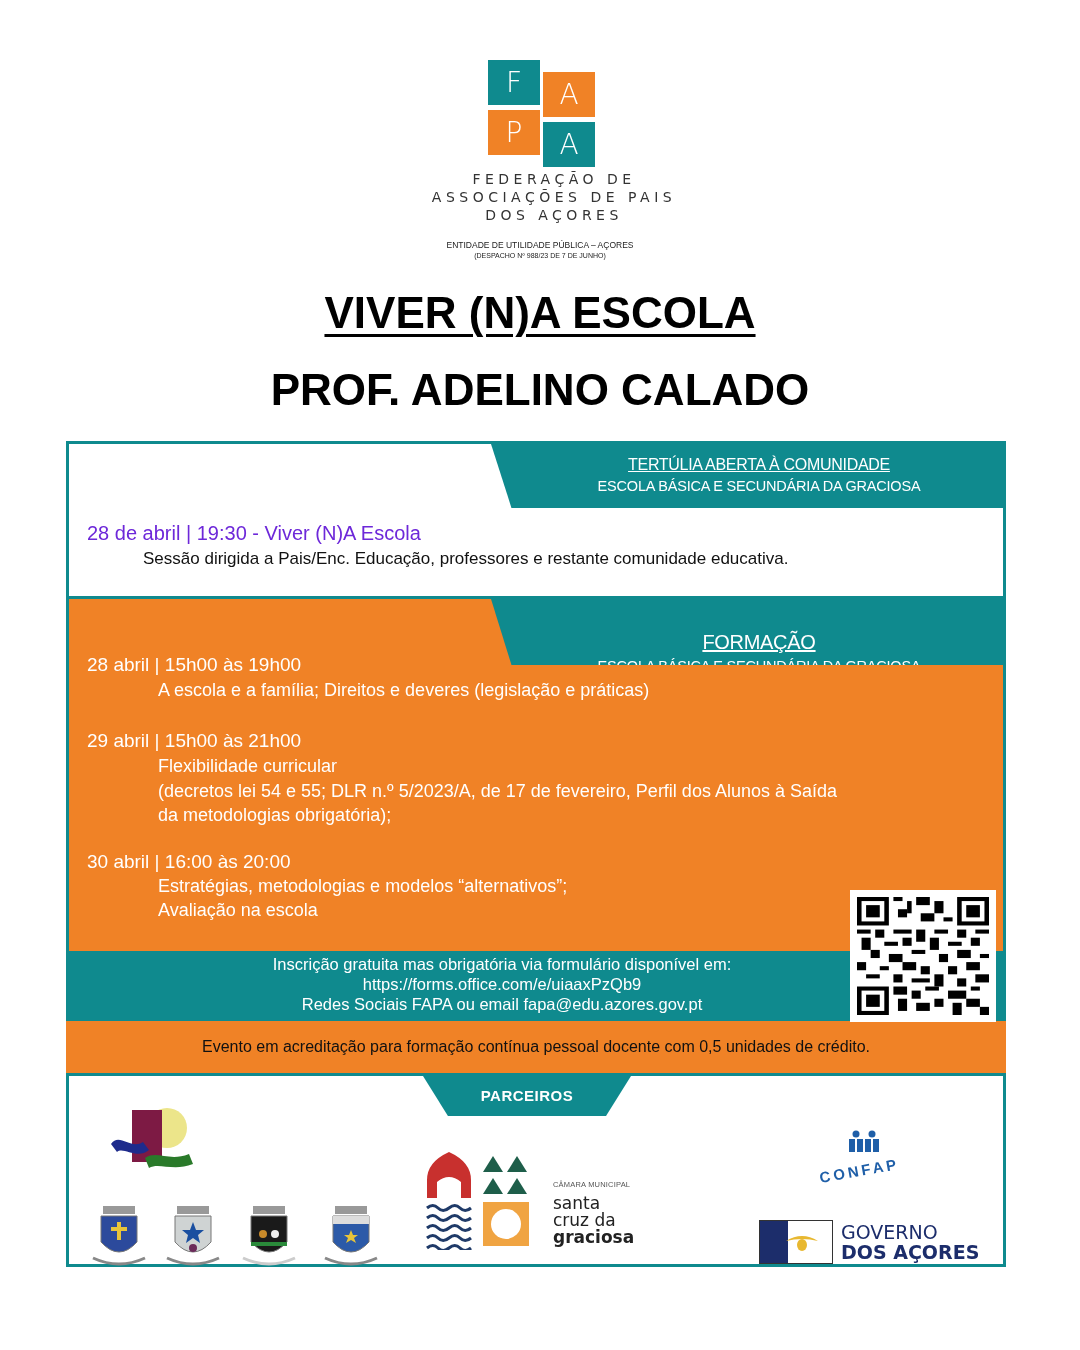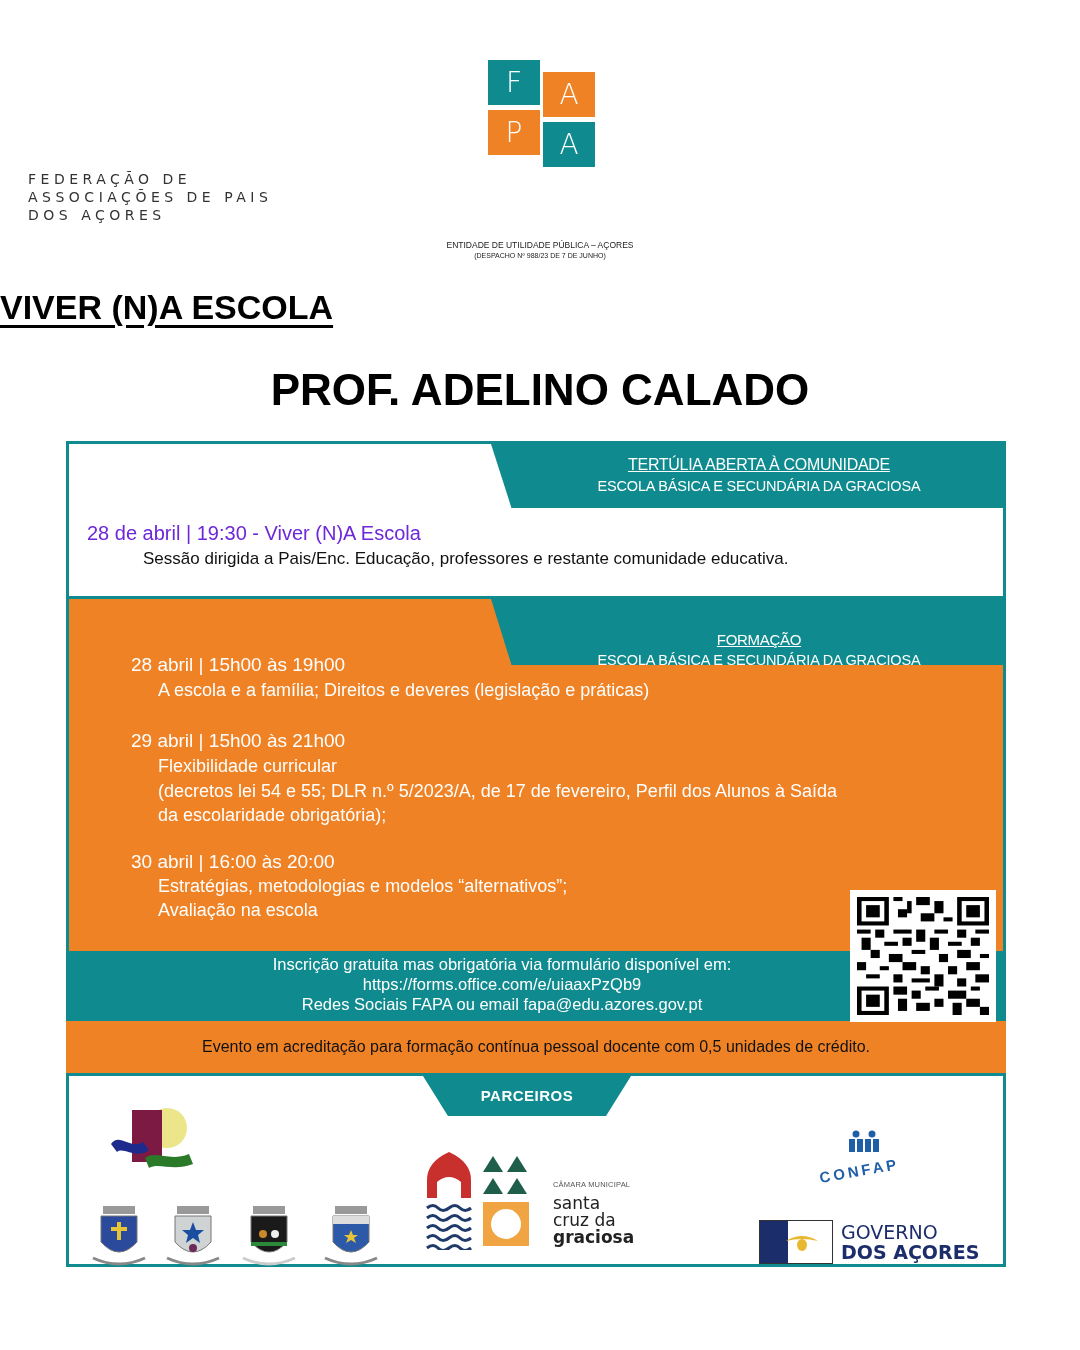--- a/index.html
+++ b/index.html
@@ -6,43 +6,43 @@
   body { width: 1080px; height: 1350px; background: #ffffff; font-family: "Liberation Sans", "DejaVu Sans", sans-serif; position: relative; overflow: hidden; }
 
   
   .logo { position: absolute; left: 488px; top: 60px; width: 108px; height: 100px; }
   .logo .sq { position: absolute; width: 52px; height: 45px; color: #fff; font-size: 28px; display: flex; align-items: center; justify-content: center; font-family: "DejaVu Sans", sans-serif; font-weight: 300; }
   .sq-f { left: 0; top: 0; background: #0f8a8e; }
   .sq-p { left: 0; top: 50px; background: #f08226; }
   .sq-a1 { left: 55px; top: 12px; background: #f08226; }
   .sq-a2 { left: 55px; top: 62px; background: #0f8a8e; }
 
-  .org-name { position: absolute; left: 0; width: 1080px; text-align: left; font-family: "DejaVu Sans", sans-serif; font-size: 14px; letter-spacing: 4.5px; color: #333; line-height: 18px; padding-left: 28px; }
+  .org-name { position: absolute; left: 0; width: 1080px; text-align: center; font-family: "DejaVu Sans", sans-serif; font-size: 14px; letter-spacing: 4.5px; color: #333; line-height: 18px; padding-left: 28px; }
   .org-line1 { top: 170px; }
   .org-line2 { top: 188px; }
   .org-line3 { top: 206px; }
   .entity { position: absolute; top: 240px; left: 0; width: 1080px; text-align: center; font-size: 8.5px; color: #222; }
   .despacho { position: absolute; top: 252px; left: 0; width: 1080px; text-align: center; font-size: 7px; color: #222; }
 
-  .title1 { position: absolute; top: 288px; left: 0; width: 1080px; font-size: 34px; font-weight: bold; color: #000; }
+  .title1 { position: absolute; top: 288px; left: 0; width: 1080px; text-align: center; font-size: 44px; font-weight: bold; color: #000; }
   .title1 span { text-decoration: underline; text-decoration-thickness: 3px; text-underline-offset: 6px; }
   .title2 { position: absolute; top: 350px; left: 0; width: 1080px; text-align: center; font-size: 44px; font-weight: bold; color: #000; margin-top: 15px; }
 
   
   .sec1 { position: absolute; left: 66px; top: 441px; width: 940px; height: 158px; border: 3px solid #0f8a8e; background: #fff; }
   .banner { position: absolute; right: 0; top: 0; height: 64px; width: 512px; background: #0f8a8e; clip-path: polygon(0 0, 100% 0, 100% 100%, 4% 100%); color: #fff; text-align: center; padding-left: 24px; }
   .banner .b-title { font-size: 16px; text-decoration: underline; margin-top: 12px; letter-spacing: -0.3px; }
   .banner .b-sub { font-size: 14.5px; margin-top: 4px; letter-spacing: -0.2px; }
   .sec1 .ev-head { position: absolute; left: 18px; top: 78px; font-size: 20px; color: #6d28d9; }
   .sec1 .ev-desc { position: absolute; left: 74px; top: 105px; font-size: 17px; color: #111; }
 
   
   .sec2 { position: absolute; left: 66px; top: 599px; width: 940px; height: 352px; background: #f08226; border-left: 3px solid #0f8a8e; border-right: 3px solid #0f8a8e; }
   .sec2 .banner { top: 0; height: 66px; }
-  .slot-head { position: absolute; left: 18px; font-size: 19px; color: #fff; margin-left: 44px; }
+  .slot-head { position: absolute; left: 18px; font-size: 19px; color: #fff; }
   .slot-line { position: absolute; left: 56px; font-size: 18px; color: #fff; margin-left: 33px; }
 
   
   .qr { position: absolute; left: 850px; top: 890px; width: 146px; height: 132px; background: #fff; padding: 7px; z-index: 5; }
   .qr svg { width: 132px; height: 118px; display: block; }
 
   
   .sec3 { position: absolute; left: 66px; top: 951px; width: 940px; height: 70px; background: #0f8a8e; color: #fff; text-align: center; }
   .sec3 .reg { position: absolute; left: 0; width: 872px; text-align: center; font-size: 16.5px; }
   
@@ -86,30 +86,30 @@
   <div class="banner">
     <div class="b-title">TERTÚLIA ABERTA À COMUNIDADE</div>
     <div class="b-sub">ESCOLA BÁSICA E SECUNDÁRIA DA GRACIOSA</div>
   </div>
   <div class="ev-head">28 de abril |  19:30 - Viver (N)A Escola</div>
   <div class="ev-desc">Sessão dirigida a Pais/Enc. Educação, professores e restante comunidade educativa.</div>
 </section>
 
 <section class="sec2">
   <div class="banner">
-    <div class="b-title" style="font-size:15px;margin-top:32px;">FORMAÇÃO</div>
+    <div class="b-title" style="font-size:20px;margin-top:32px;">FORMAÇÃO</div>
     <div class="b-sub">ESCOLA BÁSICA E SECUNDÁRIA DA GRACIOSA</div>
   </div>
   <div class="slot-head" style="top:55px">28 abril  |  15h00 às 19h00</div>
   <div class="slot-line" style="top:81px">A escola e a família; Direitos e deveres (legislação e práticas)</div>
 
   <div class="slot-head" style="top:131px">29 abril  |  15h00 às 21h00</div>
   <div class="slot-line" style="top:157px">Flexibilidade curricular</div>
   <div class="slot-line" style="top:182px">(decretos lei 54 e 55; DLR n.º 5/2023/A, de 17 de fevereiro, Perfil dos Alunos à Saída</div>
-  <div class="slot-line" style="top:206px">da escolaridade obrigatória);</div>
+  <div class="slot-line" style="top:206px">da metodologias obrigatória);</div>
 
   <div class="slot-head" style="top:252px">30 abril  |  16:00 às 20:00</div>
   <div class="slot-line" style="top:277px">Estratégias, metodologias e modelos “alternativos”;</div>
   <div class="slot-line" style="top:301px">Avaliação na escola</div>
 </section>
 
 <div class="qr">
   <svg viewBox="0 0 29 29" preserveAspectRatio="none">
     <rect width="29" height="29" fill="#fff"></rect>
     <g fill="#000">

